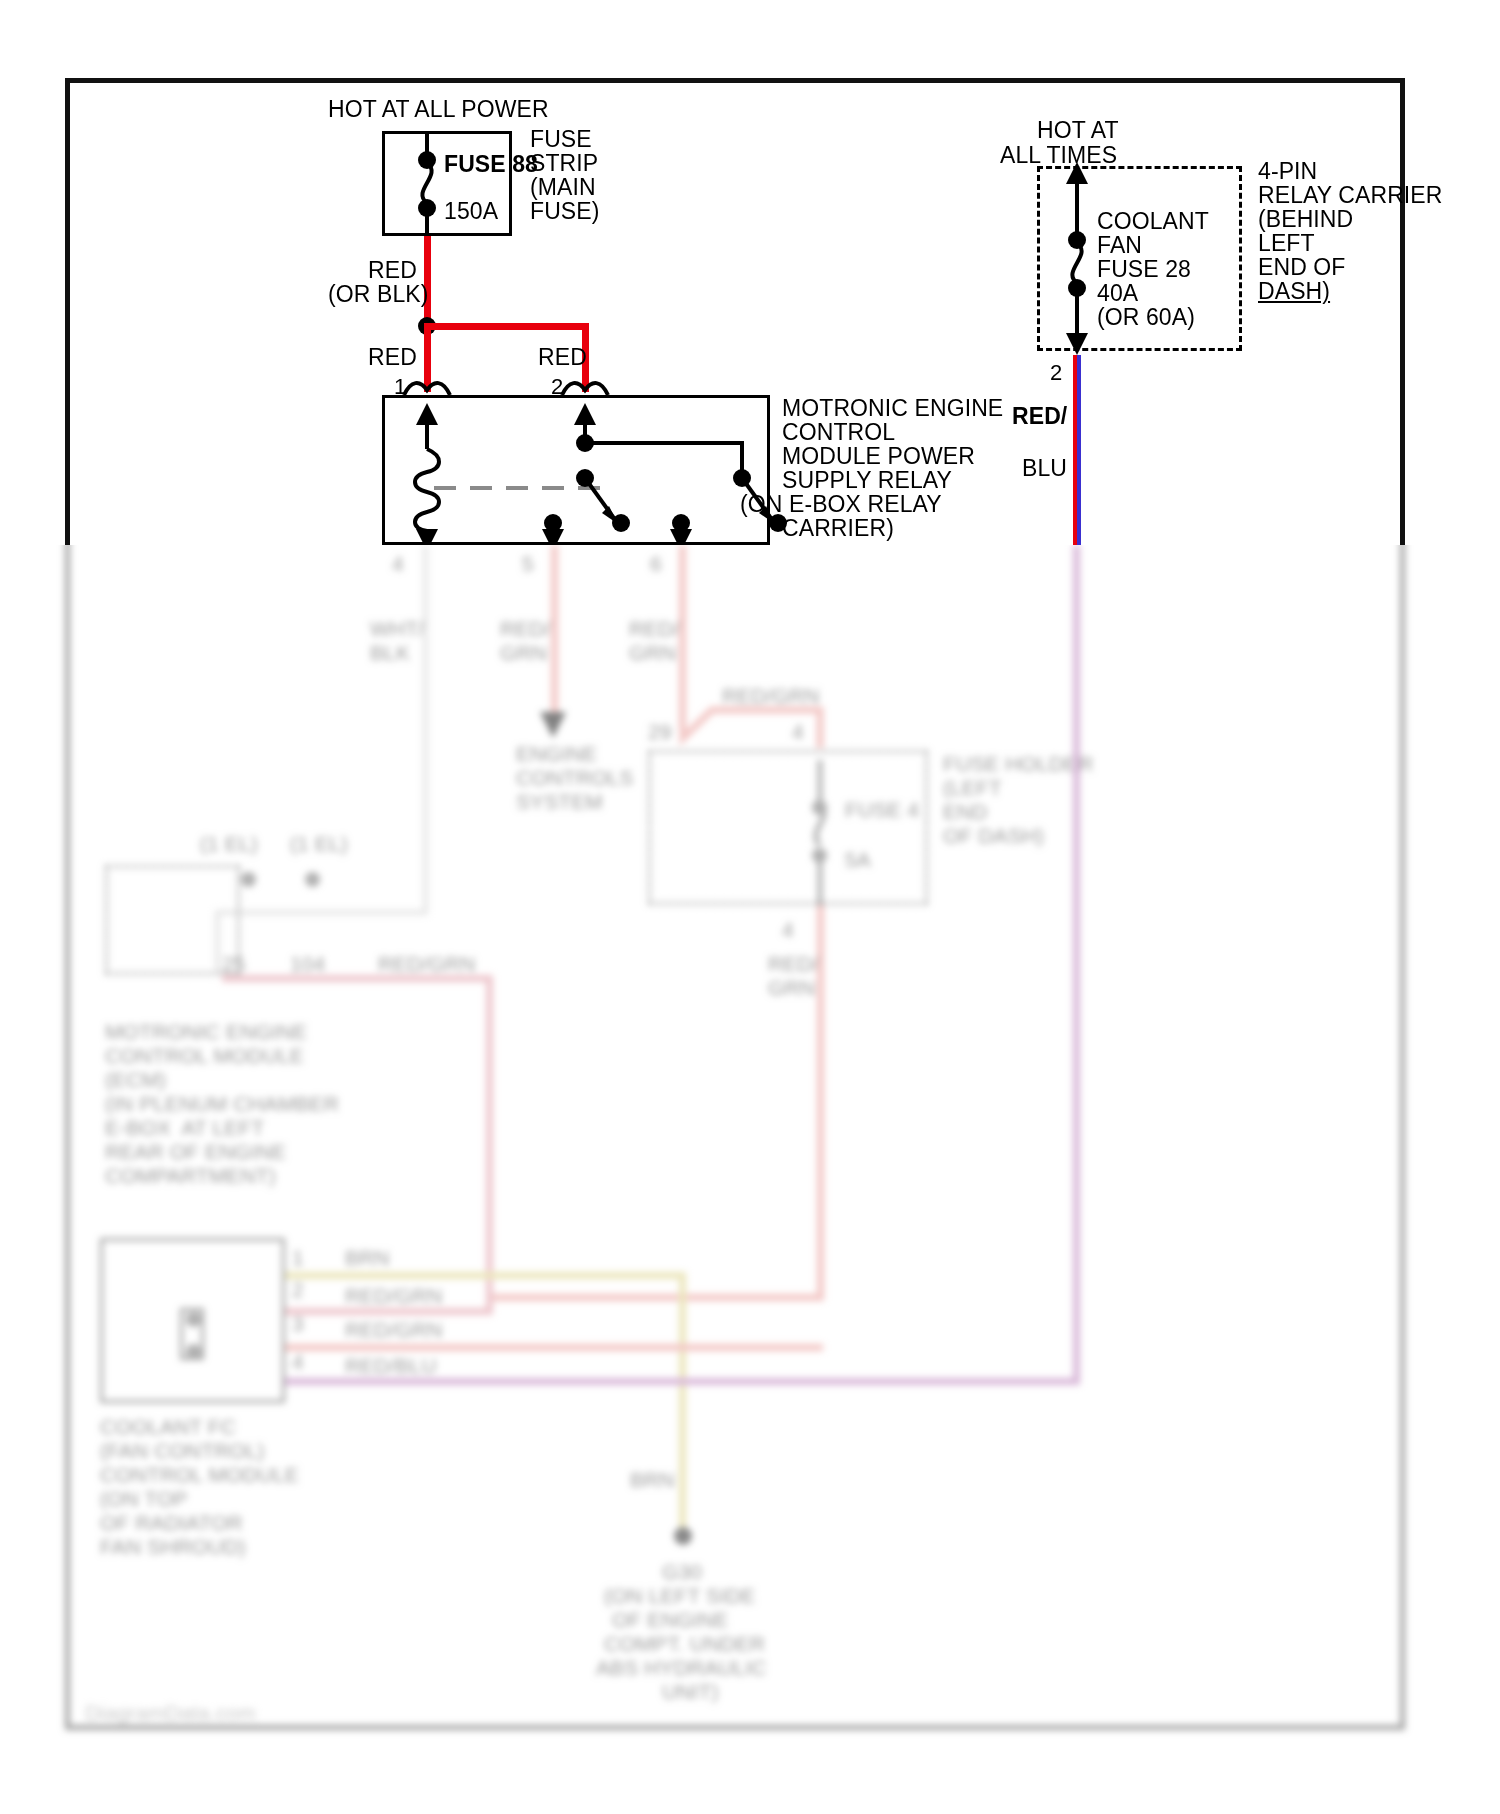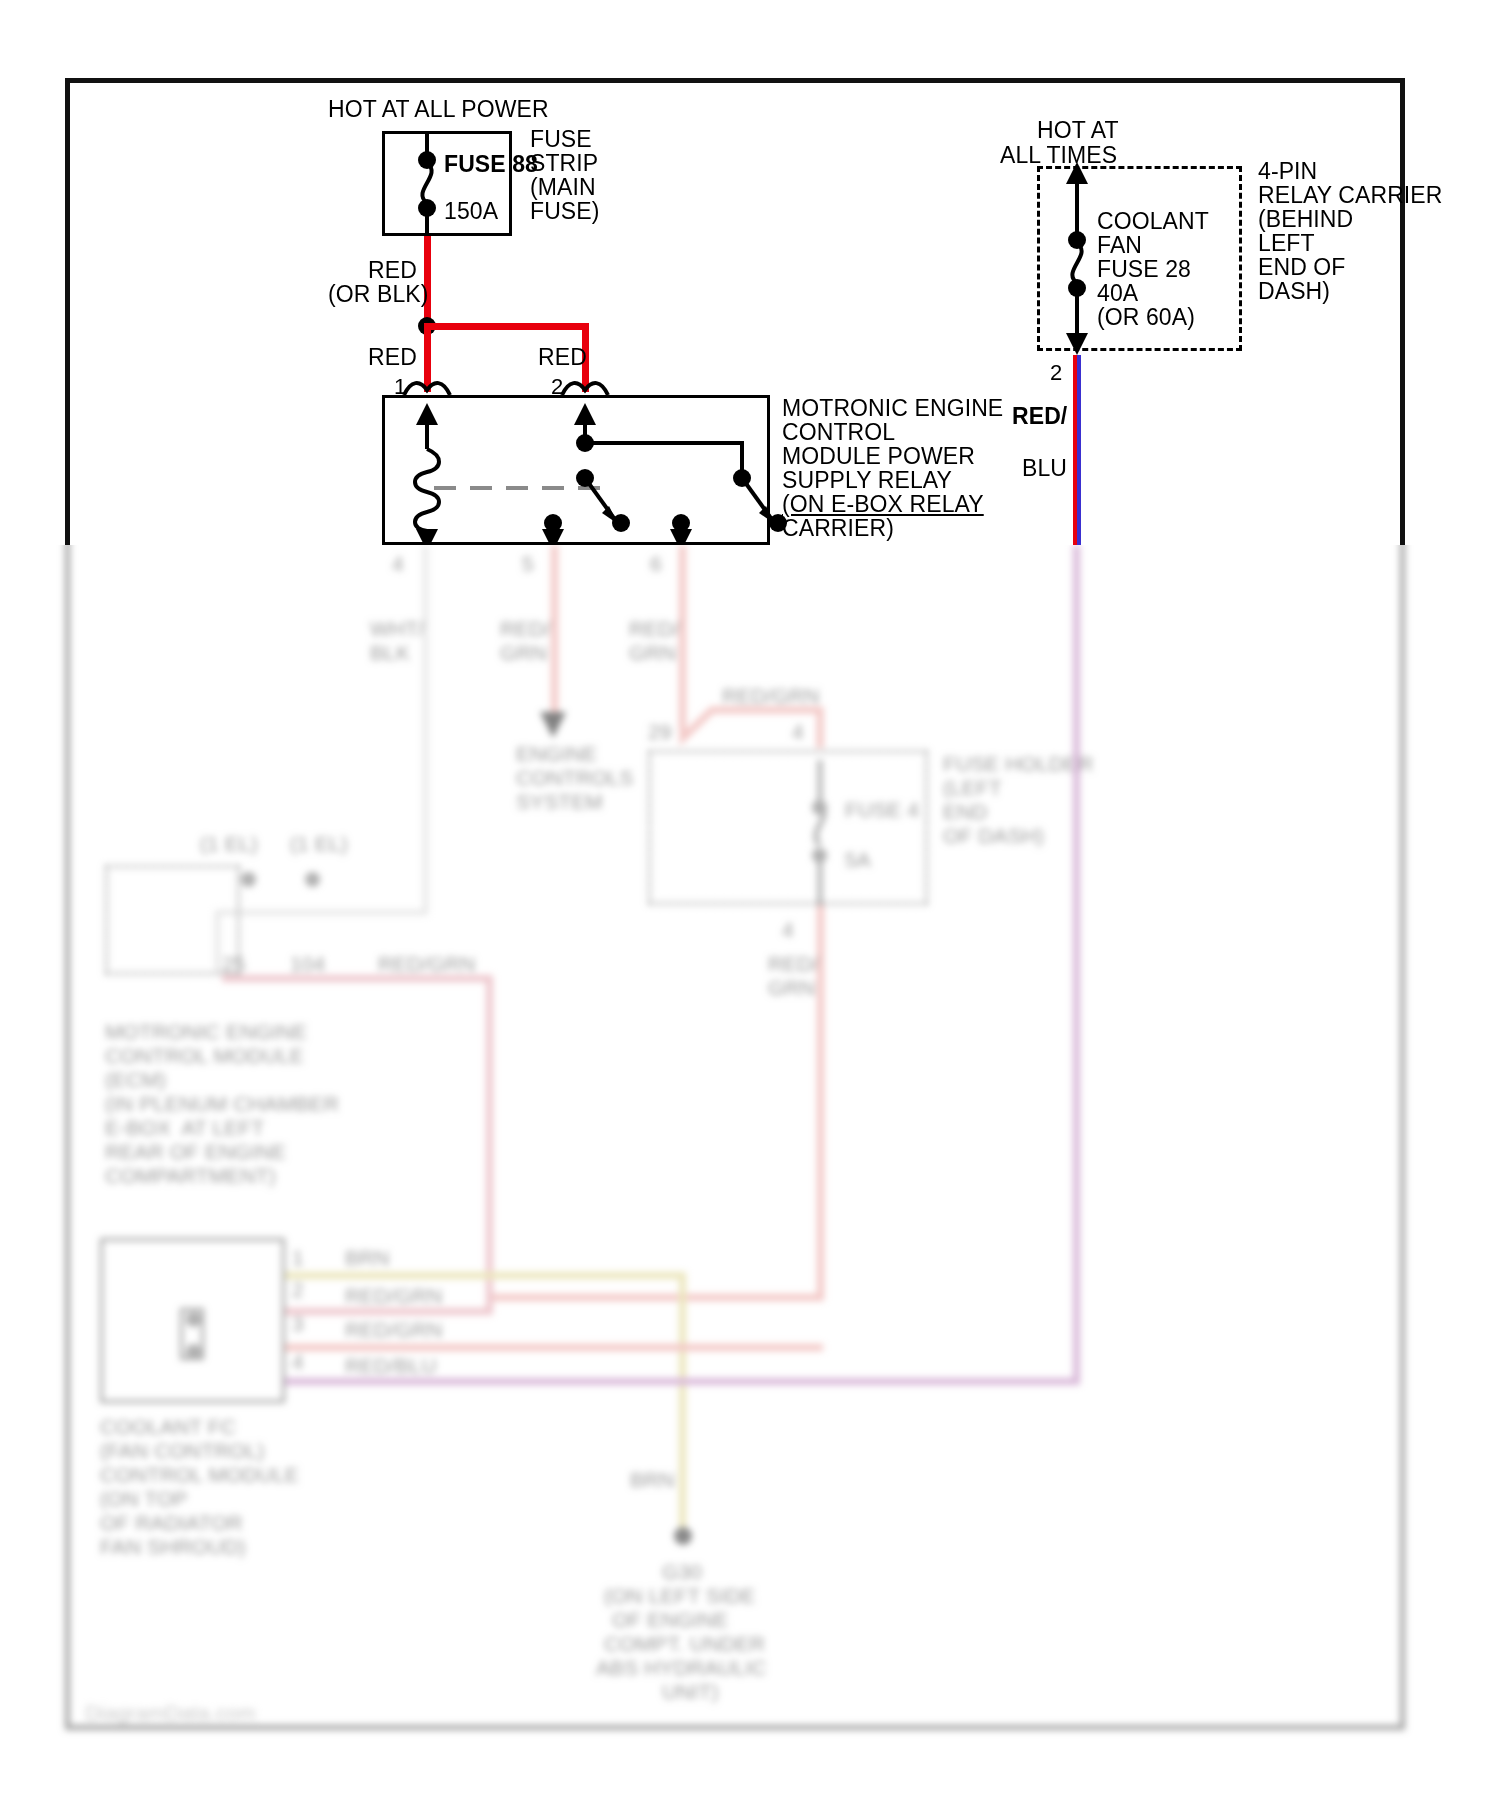--- a/index.html
+++ b/index.html
@@ -319,21 +319,21 @@
     <div class="t" style="left:1097px; top:233px;">FAN</div>
     <div class="t" style="left:1097px; top:257px;">FUSE 28</div>
     <div class="t" style="left:1097px; top:281px;">40A</div>
     <div class="t" style="left:1097px; top:305px;">(OR 60A)</div>
 
     <div class="t" style="left:1258px; top:159px;">4-PIN</div>
     <div class="t" style="left:1258px; top:183px;">RELAY CARRIER</div>
     <div class="t" style="left:1258px; top:207px;">(BEHIND</div>
     <div class="t" style="left:1258px; top:231px;">LEFT</div>
     <div class="t" style="left:1258px; top:255px;">END OF</div>
-    <div class="t" style="left:1258px; top:279px;">DASH)</div>
+    <div class="t" style="left:1258px; top:279px;text-decoration:underline;">DASH)</div>
 
     <div class="t pin" style="left:1050px; top:360px;">2</div>
     <div class="t" style="left:1012px; top:404px;font-weight:bold;">RED/</div>
     <div class="t" style="left:1022px; top:420px;margin-top:36px;">BLU</div>
 
     <div class="wire wire-v w-redblu" style="left:1073px; top:355px; width:8px; height:200px;"></div>
 
     <div class="box-solid" style="left:382px; top:395px; width:388px; height:150px;"></div>
 
     <svg class="ov">
@@ -380,17 +380,17 @@
     <div class="dot dot-lg" style="left:733px; top:469px;"></div>
     <div class="dot dot-lg" style="left:612px; top:514px;"></div>
     <div class="dot dot-lg" style="left:769px; top:514px;"></div>
     <div class="dot dot-lg" style="left:544px; top:514px;"></div>
     <div class="dot dot-lg" style="left:672px; top:514px;"></div>
 
     <div class="t" style="left:782px; top:396px;">MOTRONIC ENGINE</div>
     <div class="t" style="left:782px; top:420px;">CONTROL</div>
     <div class="t" style="left:782px; top:444px;">MODULE POWER</div>
     <div class="t" style="left:782px; top:468px;">SUPPLY RELAY</div>
-    <div class="t" style="left:782px; top:492px;text-decoration:underline;">(ON E-BOX RELAY</div>
+    <div class="t" style="left:740px; top:492px;">(ON E-BOX RELAY</div>
     <div class="t" style="left:782px; top:516px;">CARRIER)</div>
   </div>
 
 </div>
 
 </body></html>

